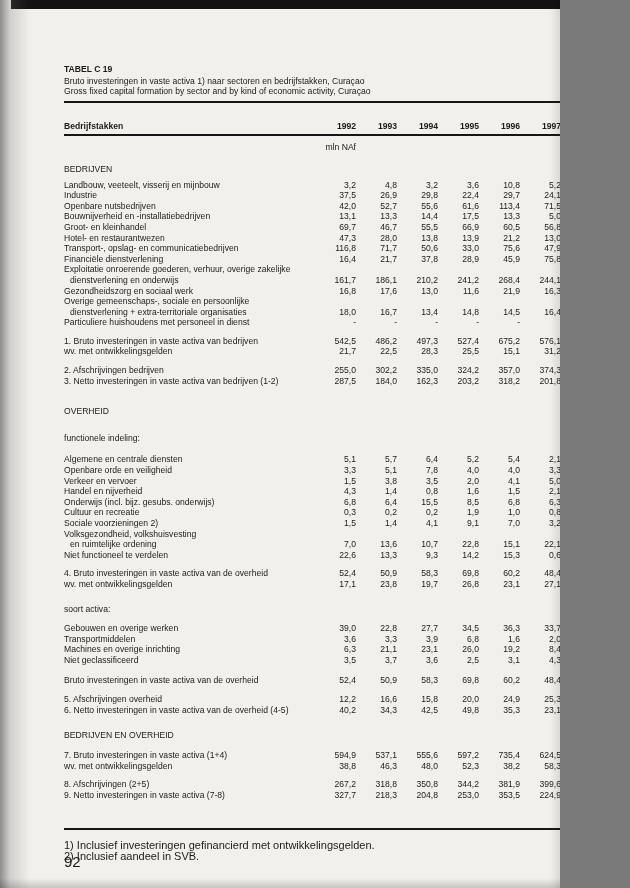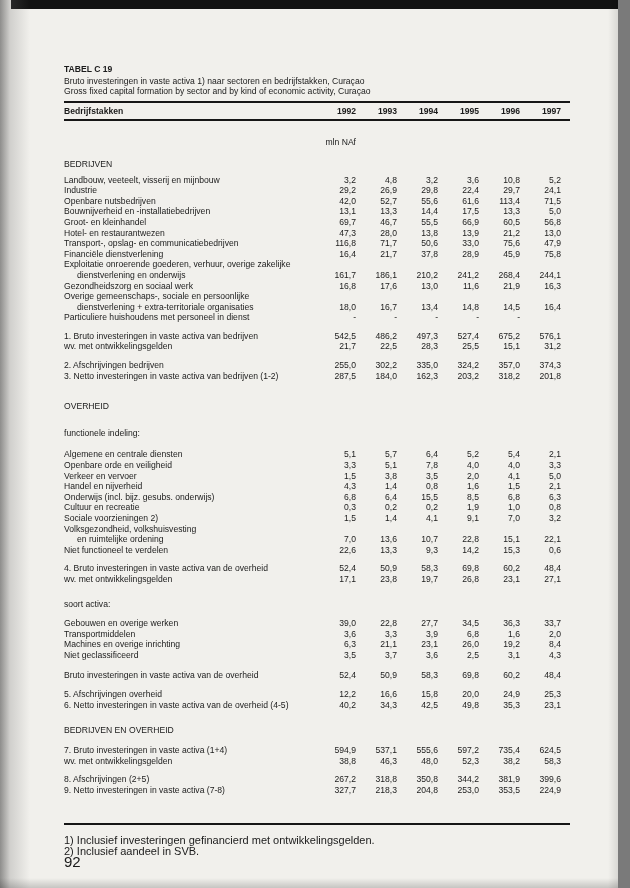--- a/index.html
+++ b/index.html
@@ -1,49 +1,49 @@
 <!DOCTYPE html>
 <html><head>
 <meta charset="utf-8">
 <style>
   html,body{margin:0;padding:0;background:#7a7a7a;}
   .page{
     position:relative;
-    width:618px;height:888px;
+    width:560px;height:888px;
     background:#f1f0ec;
     overflow:hidden;
     font-family:"Liberation Sans","DejaVu Sans",sans-serif;
     color:#1b1b1b;
   }
   .scan-top-bar{position:absolute;top:0;left:11px;right:0;height:9px;background:#121212;}
   .scan-shade-left{position:absolute;left:0;top:0;bottom:0;width:30px;pointer-events:none;
     background:linear-gradient(90deg, rgba(60,60,60,0.55) 0px, rgba(110,110,110,0.25) 10px, rgba(0,0,0,0) 30px);}
   .scan-shade-right{position:absolute;right:0;top:0;bottom:0;width:10px;pointer-events:none;
     background:linear-gradient(270deg, rgba(0,0,0,0.10), rgba(0,0,0,0));}
   .scan-shade-bottom{position:absolute;left:0;right:0;bottom:0;height:10px;pointer-events:none;
     background:linear-gradient(0deg, rgba(0,0,0,0.18), rgba(0,0,0,0));}
 
   .content{position:absolute;left:64px;top:64px;width:506px;font-size:8.6px;line-height:10.6px;}
   .tabel-label{font-weight:bold;margin-bottom:1px;}
   .title-nl{font-weight:normal;}
   .title-en{margin-bottom:1px;}
 
   table.stat-table{border-collapse:collapse;table-layout:fixed;width:506px;margin-top:4px;}
   .stat-table th,.stat-table td{padding:0;font-size:8.6px;line-height:10.6px;vertical-align:bottom;font-weight:normal;}
-  .head-row th{border-top:2px solid #161616;border-bottom:2px solid #161616;padding-top:3px;padding-bottom:3px;font-weight:bold;}
+  .head-row th{border-top:2px solid #161616;border-bottom:2px solid #161616;padding-top:18px;padding-bottom:3px;font-weight:bold;}
   th.lbl,td.lbl{text-align:left;white-space:nowrap;}
   th.num,td.num{text-align:right;padding-right:9px;}
   .bold{font-weight:bold;}
   .ind0{padding-left:0;}
   .ind1{padding-left:7px;}
   .ind2{padding-left:13px;}
   .ind3{padding-left:20px;}
-  .l2{padding-left:6px;margin-left:7px;}
+  .l2{padding-left:6px;}
   td.sp{height:8px;}
-  .unit-row td{padding-top:16px;padding-bottom:9px;}
+  .unit-row td{padding-top:6px;padding-bottom:9px;}
 
   .bottom-rule{border-top:2px solid #161616;margin-top:28px;width:506px;}
   .footnotes{margin-top:10px;font-size:11px;line-height:11px;}
   .page-number{position:absolute;left:64px;bottom:18px;font-size:15px;}
 </style>
 </head>
 <body>
 
 <div class="page">
   <div class="scan-top-bar"></div>
@@ -100,21 +100,21 @@
             <td class="lbl ind1">Landbouw, veeteelt, visserij en mijnbouw</td>
             <td class="num">3,2</td>
             <td class="num">4,8</td>
             <td class="num">3,2</td>
             <td class="num">3,6</td>
             <td class="num">10,8</td>
             <td class="num">5,2</td>
           </tr>
           <tr>
             <td class="lbl ind1">Industrie</td>
-            <td class="num">29,2</td>
+            <td class="num">37,5</td>
             <td class="num">26,9</td>
             <td class="num">29,8</td>
             <td class="num">22,4</td>
             <td class="num">29,7</td>
             <td class="num">24,1</td>
           </tr>
           <tr>
             <td class="lbl ind1">Openbare nutsbedrijven</td>
             <td class="num">42,0</td>
             <td class="num">52,7</td>

